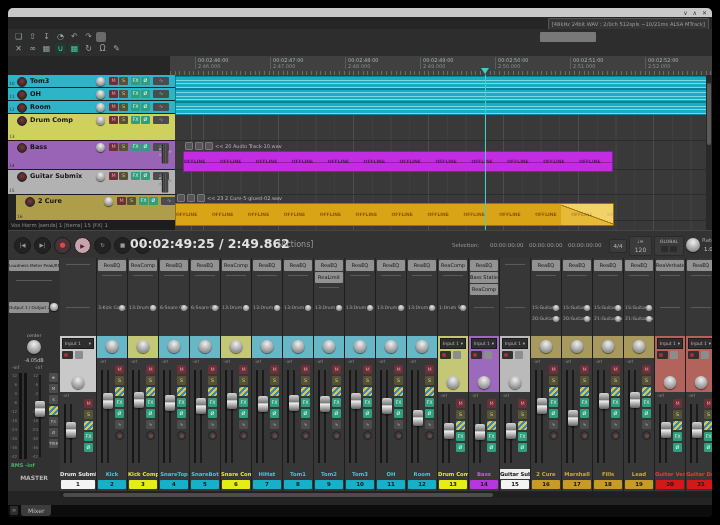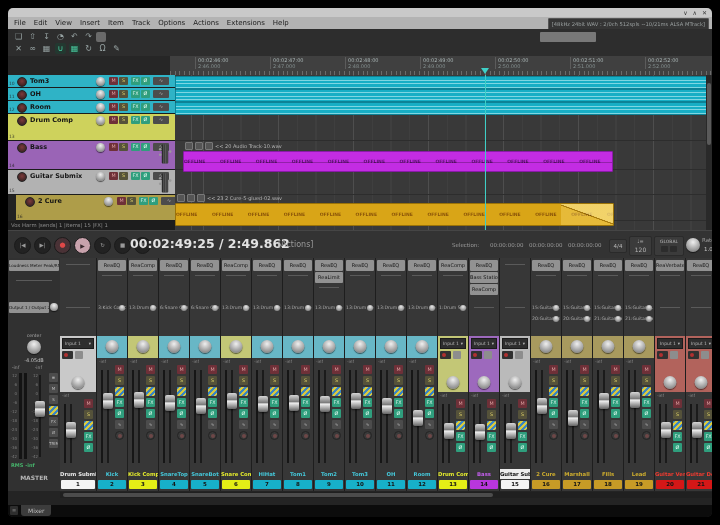--- a/index.html
+++ b/index.html
@@ -161,32 +161,20 @@
 <div class="window">
 
   <div class="titlebar">
     <span class="winctl">
       <span>∨</span>
       <span>∧</span>
       <span>✕</span>
     </span>
   </div>
 
-  <div class="menubar">
-      <span class="menu-item">File</span>
-      <span class="menu-item">Edit</span>
-      <span class="menu-item">View</span>
-      <span class="menu-item">Insert</span>
-      <span class="menu-item">Item</span>
-      <span class="menu-item">Track</span>
-      <span class="menu-item">Options</span>
-      <span class="menu-item">Actions</span>
-      <span class="menu-item">Extensions</span>
-      <span class="menu-item">Help</span>
-    </div>
   <div class="audio-format">[48kHz 24bit WAV : 2/0ch 512spls ~10/21ms ALSA MTrack]</div>
 
   <div class="toolbar">
     <div class="tbrow" style="top:2px;">
         <span class="tb-icon">❏</span>
         <span class="tb-icon">⇧</span>
         <span class="tb-icon">↧</span>
         <span class="tb-icon">◔</span>
         <span class="tb-icon">↶</span>
         <span class="tb-icon">↷</span>

